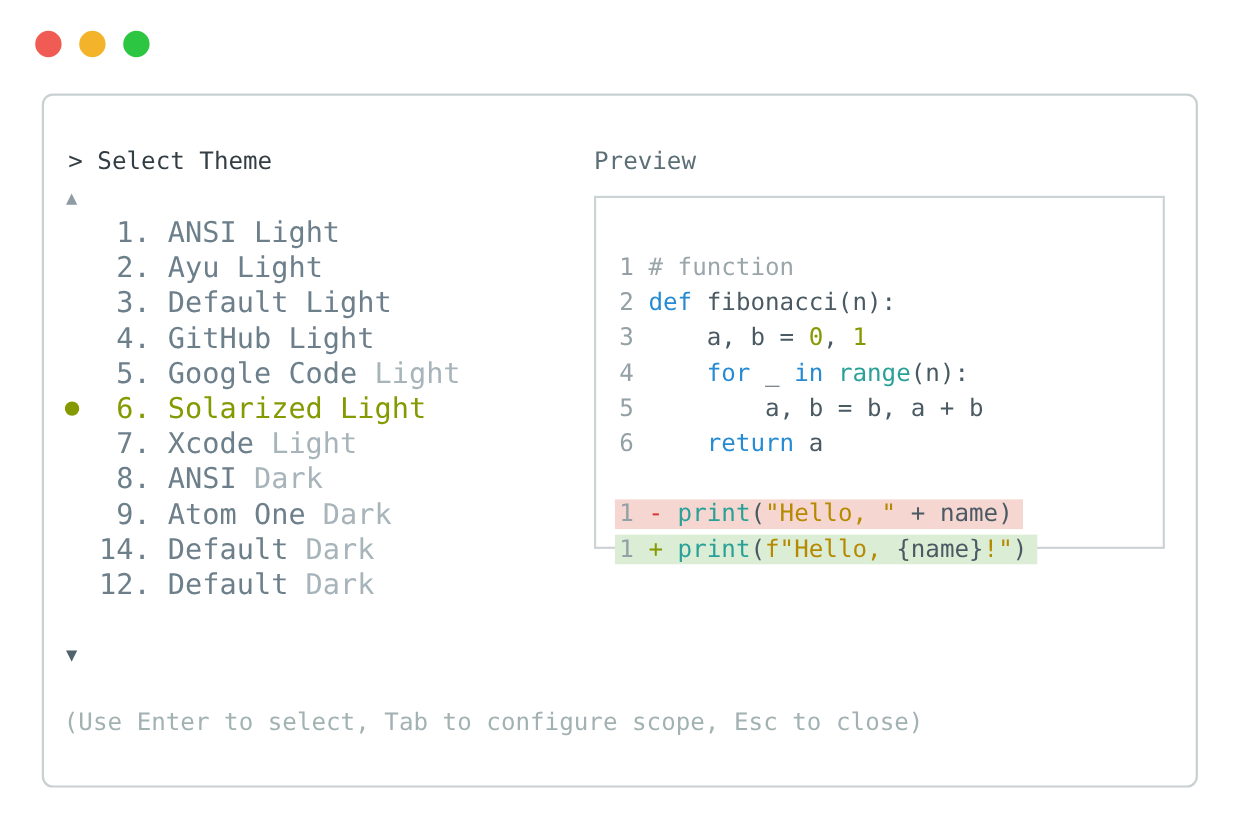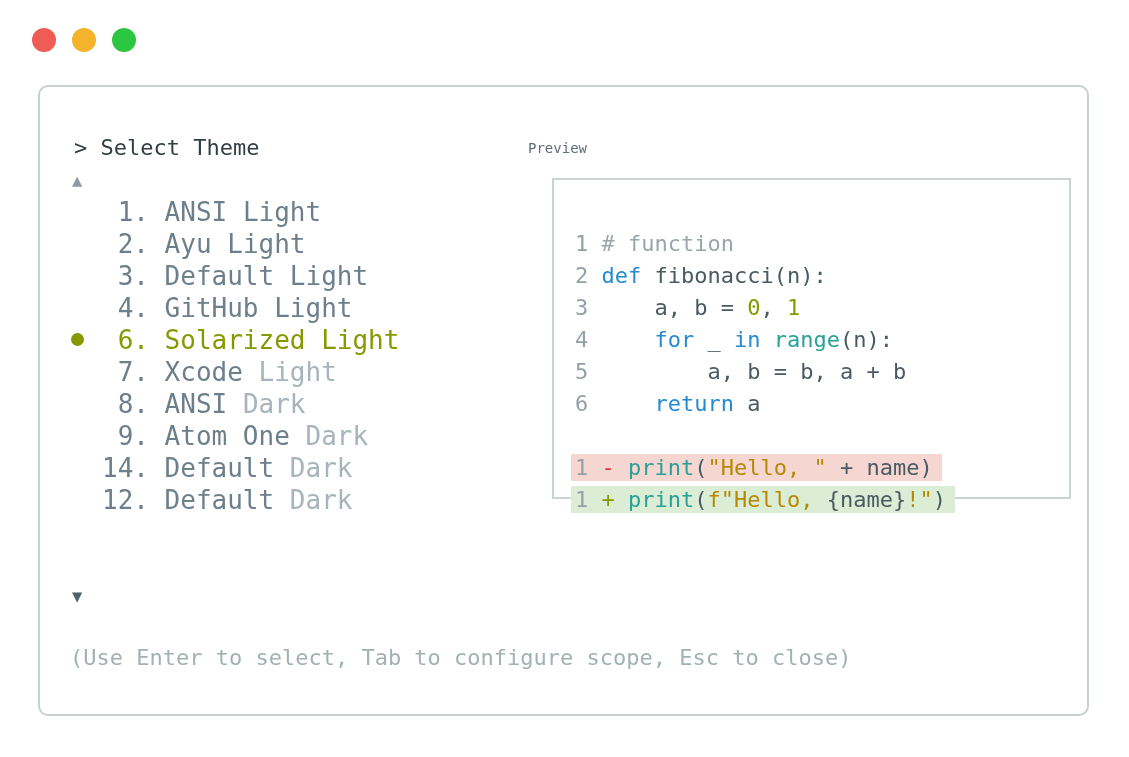--- a/index.html
+++ b/index.html
@@ -15,23 +15,23 @@
   *{margin:0;padding:0;box-sizing:border-box;}
   html,body{width:1129px;height:757px;background:#ffffff;overflow:hidden;
     font-family:"DejaVu Sans Mono","Liberation Mono",monospace;}
   .traffic{position:absolute;top:28px;left:32px;display:flex;gap:16px;}
   .dot{width:24px;height:24px;border-radius:50%;display:inline-block;}
   .dot.red{background:var(--traffic-red);}
   .dot.yellow{background:var(--traffic-yellow);}
   .dot.green{background:var(--traffic-green);}
   .app-window{position:absolute;left:38px;top:85px;width:1051px;height:631px;
     background:#ffffff;border:2px solid var(--window-border);border-radius:10px;}
-  .app-window > *{position:absolute;margin-left:12px;}
+  .app-window > *{position:absolute;}
   .hdr{left:22px;top:45px;font-size:22px;line-height:32px;color:var(--header-text);white-space:pre;}
-  .preview-label{left:476px;top:45px;font-size:14px;line-height:32px;color:var(--label-text);}
+  .preview-label{left:500px;top:45px;font-size:22px;line-height:32px;color:var(--label-text);}
   .scroll-arrow{left:20px;font-size:17px;line-height:32px;cursor:default;}
   .scroll-up{top:77px;color:var(--arrow-up);}
   .scroll-down{top:493px;color:var(--arrow-down);}
   .theme-list{left:50px;top:109px;}
   .theme-item{position:relative;height:32px;line-height:32px;font-size:26px;
     color:var(--item-text);white-space:pre;cursor:pointer;}
   .theme-item .num{display:inline-block;width:3ch;text-align:right;}
   .theme-item .dim{color:var(--item-dim);}
   .theme-item.selected .num,.theme-item.selected .name,.theme-item.selected .variant{color:var(--selected);}
   .bullet{position:absolute;left:-31px;top:9px;width:13px;height:13px;border-radius:50%;
@@ -68,20 +68,21 @@
 
   <div class="preview-label">Preview</div>
 
   <div class="scroll-arrow scroll-up">▲</div>
 
   <div class="theme-list">
       <div class="theme-item"><span class="num">1.</span><span class="name"> ANSI</span><span class="variant"> Light</span></div>
       <div class="theme-item"><span class="num">2.</span><span class="name"> Ayu</span><span class="variant"> Light</span></div>
       <div class="theme-item"><span class="num">3.</span><span class="name"> Default</span><span class="variant"> Light</span></div>
       <div class="theme-item"><span class="num">4.</span><span class="name"> GitHub</span><span class="variant"> Light</span></div>
+      <div class="theme-item"><span class="num">5.</span><span class="name"> Google Code</span><span class="variant dim"> Light</span></div>
       <div class="theme-item selected"><span class="bullet"></span><span class="num">6.</span><span class="name"> Solarized</span><span class="variant"> Light</span></div>
       <div class="theme-item"><span class="num">7.</span><span class="name"> Xcode</span><span class="variant dim"> Light</span></div>
       <div class="theme-item"><span class="num">8.</span><span class="name"> ANSI</span><span class="variant dim"> Dark</span></div>
       <div class="theme-item"><span class="num">9.</span><span class="name"> Atom One</span><span class="variant dim"> Dark</span></div>
       <div class="theme-item"><span class="num">14.</span><span class="name"> Default</span><span class="variant dim"> Dark</span></div>
       <div class="theme-item"><span class="num">12.</span><span class="name"> Default</span><span class="variant dim"> Dark</span></div>
     </div>
 
   <div class="scroll-arrow scroll-down">▼</div>
 

